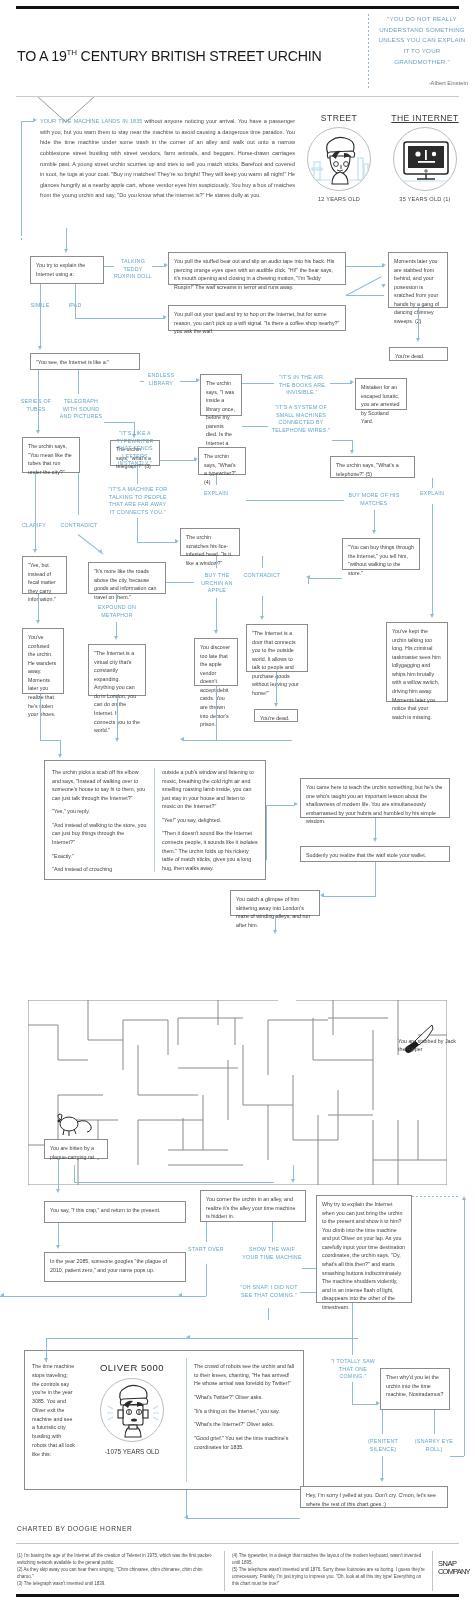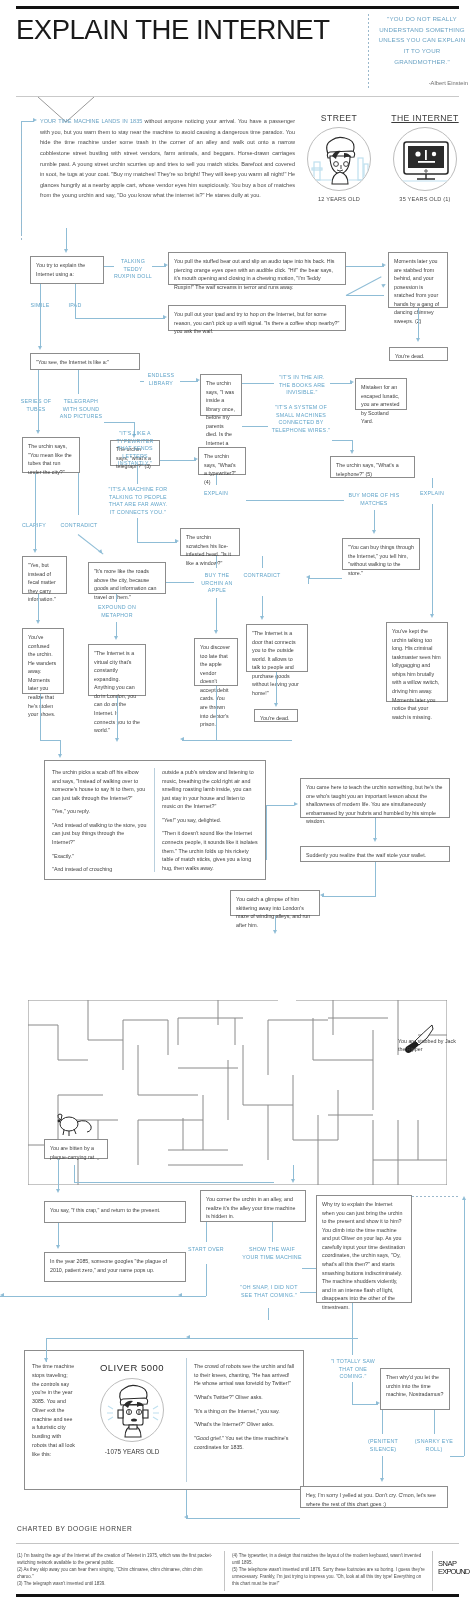--- a/index.html
+++ b/index.html
@@ -91,21 +91,21 @@
   #foot-div2 { position:absolute; left:432px; top:1551px; width:1px; height:40px; background:#c4c4c4; }
   #fastco { position:absolute; left:438px; top:1560px; width:34px; font-size:7.5px; line-height:1.0; color:#1a1a1a; letter-spacing:-0.3px;}
   #bottom-rule { position:absolute; left:16px; top:1594px; width:443px; height:2.5px; background:#111; }
 </style>
 </head>
 <body>
 
 <div class="page">
 
   <div id="top-rule"></div>
-  <div id="title-main">EXPLAIN THE INTERNET</div>
+  <div id="title-sub"><span>TO A 19</span><sup>TH</sup><span> CENTURY BRITISH STREET URCHIN</span></div>
   <div id="quote-divider"></div>
   <div id="quote">"YOU DO NOT REALLY UNDERSTAND SOMETHING UNLESS YOU CAN EXPLAIN IT TO YOUR GRANDMOTHER."</div>
   <div id="quote-attrib">-Albert Einstein</div>
   <div id="head-rule"></div>
 
   <svg class="abs" style="left:36px;top:96px;" width="60" height="28" viewBox="0 0 60 28">
     <polyline points="2,1 30,26 58,1" fill="none" stroke="#9a9a9a" stroke-width="1"></polyline>
   </svg>
 
   <div id="intro"><span class="lead">YOUR TIME MACHINE LANDS IN 1835</span><span> without anyone noticing your arrival. You have a passenger with you, but you warn them to stay near the machine to avoid causing a dangerous time paradox. You hide the time machine under some trash in the corner of an alley and walk out onto a narrow cobblestone street bustling with street vendors, farm animals, and beggars. Horse-drawn carriages rumble past. A young street urchin scurries up and tries to sell you match sticks. Barefoot and covered in soot, he tugs at your coat. "Buy my matches! They're so bright! They will keep you warm all night!" He glances hungrily at a nearby apple cart, whose vendor eyes him suspiciously. You buy a box of matches from the young urchin and say, "Do you know what the internet is?" He stares dully at you.</span></div>
@@ -529,17 +529,17 @@
   <div id="foot-rule-top"></div>
   <div class="fnote" style="left:17px;top:1553px;width:200px;white-space:pre-line;">(1) I'm basing the age of the Internet off the creation of Telenet in 1975, which was the first packet-switching network available to the general public.
 (2) As they skip away you can hear them singing, "Chim chimaree, chim chimaree, chim chim charoo."
 (3) The telegraph wasn't invented until 1839.</div>
   <div id="foot-div1"></div>
   <div class="fnote" style="left:232px;top:1553px;width:196px;white-space:pre-line;">(4) The typewriter, in a design that matches the layout of the modern keyboard, wasn't invented until 1895.
 (5) The telephone wasn't invented until 1876. Sorry these footnotes are so boring. I guess they're unnecessary. Frankly, I'm just trying to impress you. "Oh, look at all this tiny type! Everything on this chart must be true!"</div>
   <div id="foot-div2"></div>
   <div id="fastco">
     <div style="letter-spacing:-0.5px;">SNAP</div>
-    <div style="letter-spacing:-0.8px;">EXPOUND</div>
+    <div style="letter-spacing:-0.8px;">COMPANY</div>
   </div>
   <div id="bottom-rule"></div>
 
 </div>
 
 </body></html>

